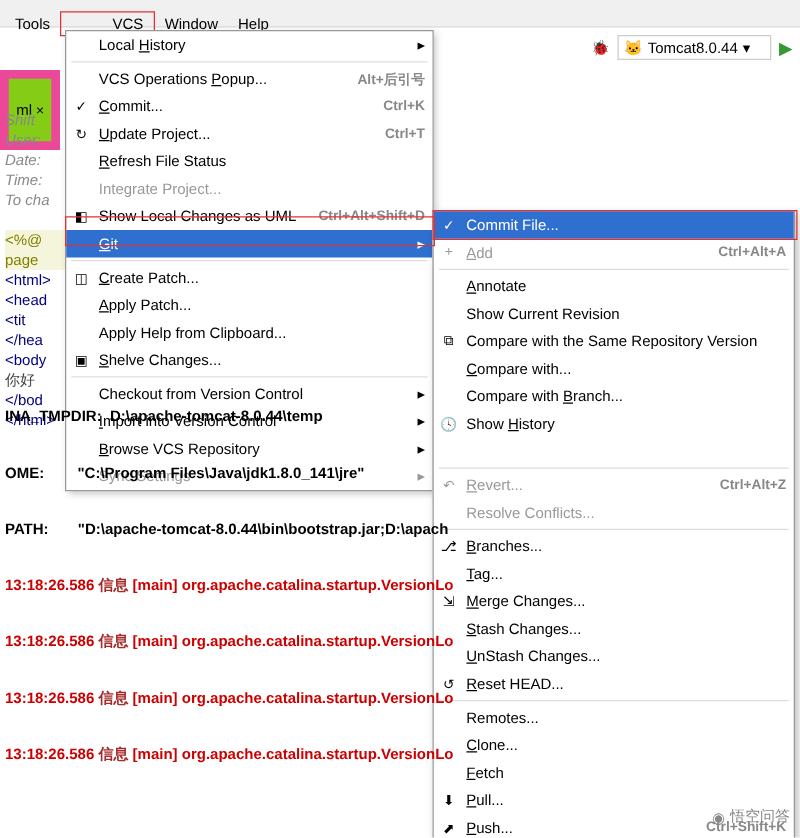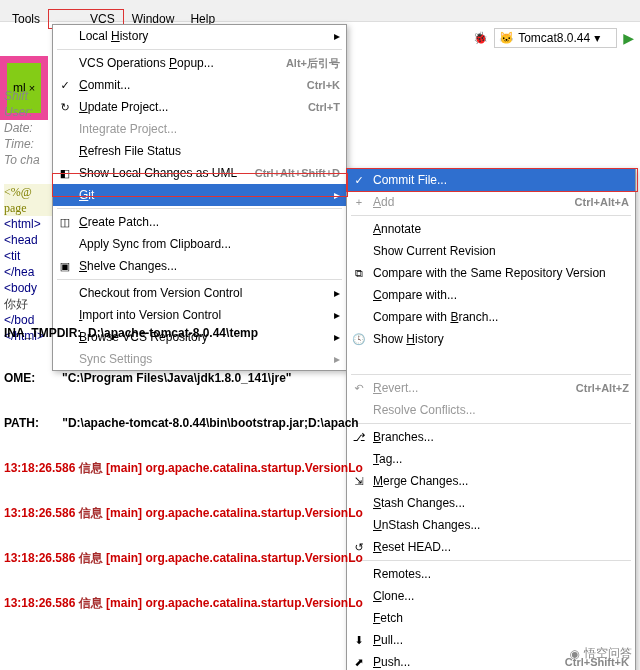--- a/index.html
+++ b/index.html
@@ -6,21 +6,21 @@
 body { background: #fff; width: 640px; height: 670px; overflow: hidden; position: relative; }
 .menubar { display: flex; align-items: center; height: 22px; background: #f0f0f0; border-bottom: 1px solid #ddd; padding: 0 4px; }
 .menubar-item { padding: 2px 8px; cursor: default; margin-top: 16px; }
 .menubar-item.boxed { border: 1px solid #d33; padding-left: 41px; }
 .toolbar-right { position: absolute; right: 6px; top: 28px; display: flex; gap: 6px; align-items: center; }
 .tomcat { border: 1px solid #ccc; padding: 2px 16px 2px 4px; background: #fff; display: flex; align-items: center; gap: 4px; }
 .run-icon { color: #393; font-size: 14px; }
 .editor-bg { position: absolute; left: 0; top: 56px; width: 52px; height: 400px; font-family: "Courier New", monospace; font-size: 11px; color: #444; line-height: 16px; padding-left: 4px; }
 .editor-bg .cmt { color: #888; font-style: italic; }
 .editor-bg .tag { color: #000080; }
-.editor-bg .dir { color: #808000; background: #f5f5dc; font-family: Liberation Serif, serif; }
+.editor-bg .dir { color: #808000; background: #f5f5dc; }
 .console { position: absolute; left: 0; bottom: 40px; right: 0; font-family: "Courier New", monospace; font-size: 11px; padding: 4px; line-height: 15px; white-space: pre; overflow: hidden; font-weight: bold; }
 .console .path { color: #000; }
 .console .ts { color: #c00; }
 .console .info { color: #a52a2a; }
 .menu1 { position: absolute; left: 52px; top: 24px; width: 295px; background: #fff; border: 1px solid #999; box-shadow: 2px 2px 6px rgba(0,0,0,0.25); }
 .menu2 { position: absolute; left: 346px; top: 168px; width: 290px; background: #fff; border: 1px solid #999; box-shadow: 2px 2px 6px rgba(0,0,0,0.25); }
 .mi { display: flex; align-items: center; height: 22px; padding: 0 6px 0 4px; gap: 6px; cursor: default; position: relative; }
 .mi.disabled { color: #999; }
 .mi.sel { background: #2f6fcf; color: #fff; }
 .mi .ic { width: 16px; height: 16px; display: flex; align-items: center; justify-content: center; font-size: 11px; flex-shrink: 0; }
@@ -89,46 +89,50 @@
     <div class="mi">
       <span class="ic">✓</span>
       <span class="lbl"><u>C</u>ommit...</span>
       <span class="sc">Ctrl+K</span>
     </div>
     <div class="mi">
       <span class="ic">↻</span>
       <span class="lbl"><u>U</u>pdate Project...</span>
       <span class="sc">Ctrl+T</span>
     </div>
+    <div class="mi">
+      <span class="ic"></span>
+      <span class="lbl"><u>R</u>efresh File Status</span>
+    </div>
     <div class="mi disabled">
       <span class="ic"></span>
       <span class="lbl">Integrate Project...</span>
-    </div>
-    <div class="mi">
-      <span class="ic"></span>
-      <span class="lbl"><u>R</u>efresh File Status</span>
     </div>
     <div class="mi">
       <span class="ic">◧</span>
       <span class="lbl">Show Local Changes as UML</span>
       <span class="sc">Ctrl+Alt+Shift+D</span>
     </div>
     <div class="mi sel">
       <span class="ic"></span>
       <span class="lbl"><u>G</u>it</span>
       <span class="arr">▸</span>
     </div>
     <div class="sep"></div>
     <div class="mi">
       <span class="ic">◫</span>
       <span class="lbl"><u>C</u>reate Patch...</span>
     </div>
     <div class="mi">
       <span class="ic"></span>
-      <span class="lbl">Apply Sync from Clipboard...</span>
+      <span class="lbl"><u>A</u>pply Patch...</span>
+    </div>
+    <div class="mi">
+      <span class="ic"></span>
+      <span class="lbl">Apply Help from Clipboard...</span>
     </div>
     <div class="mi">
       <span class="ic">▣</span>
       <span class="lbl"><u>S</u>helve Changes...</span>
     </div>
     <div class="sep"></div>
     <div class="mi">
       <span class="ic"></span>
       <span class="lbl">Checkout from Version Control</span>
       <span class="arr">▸</span>

